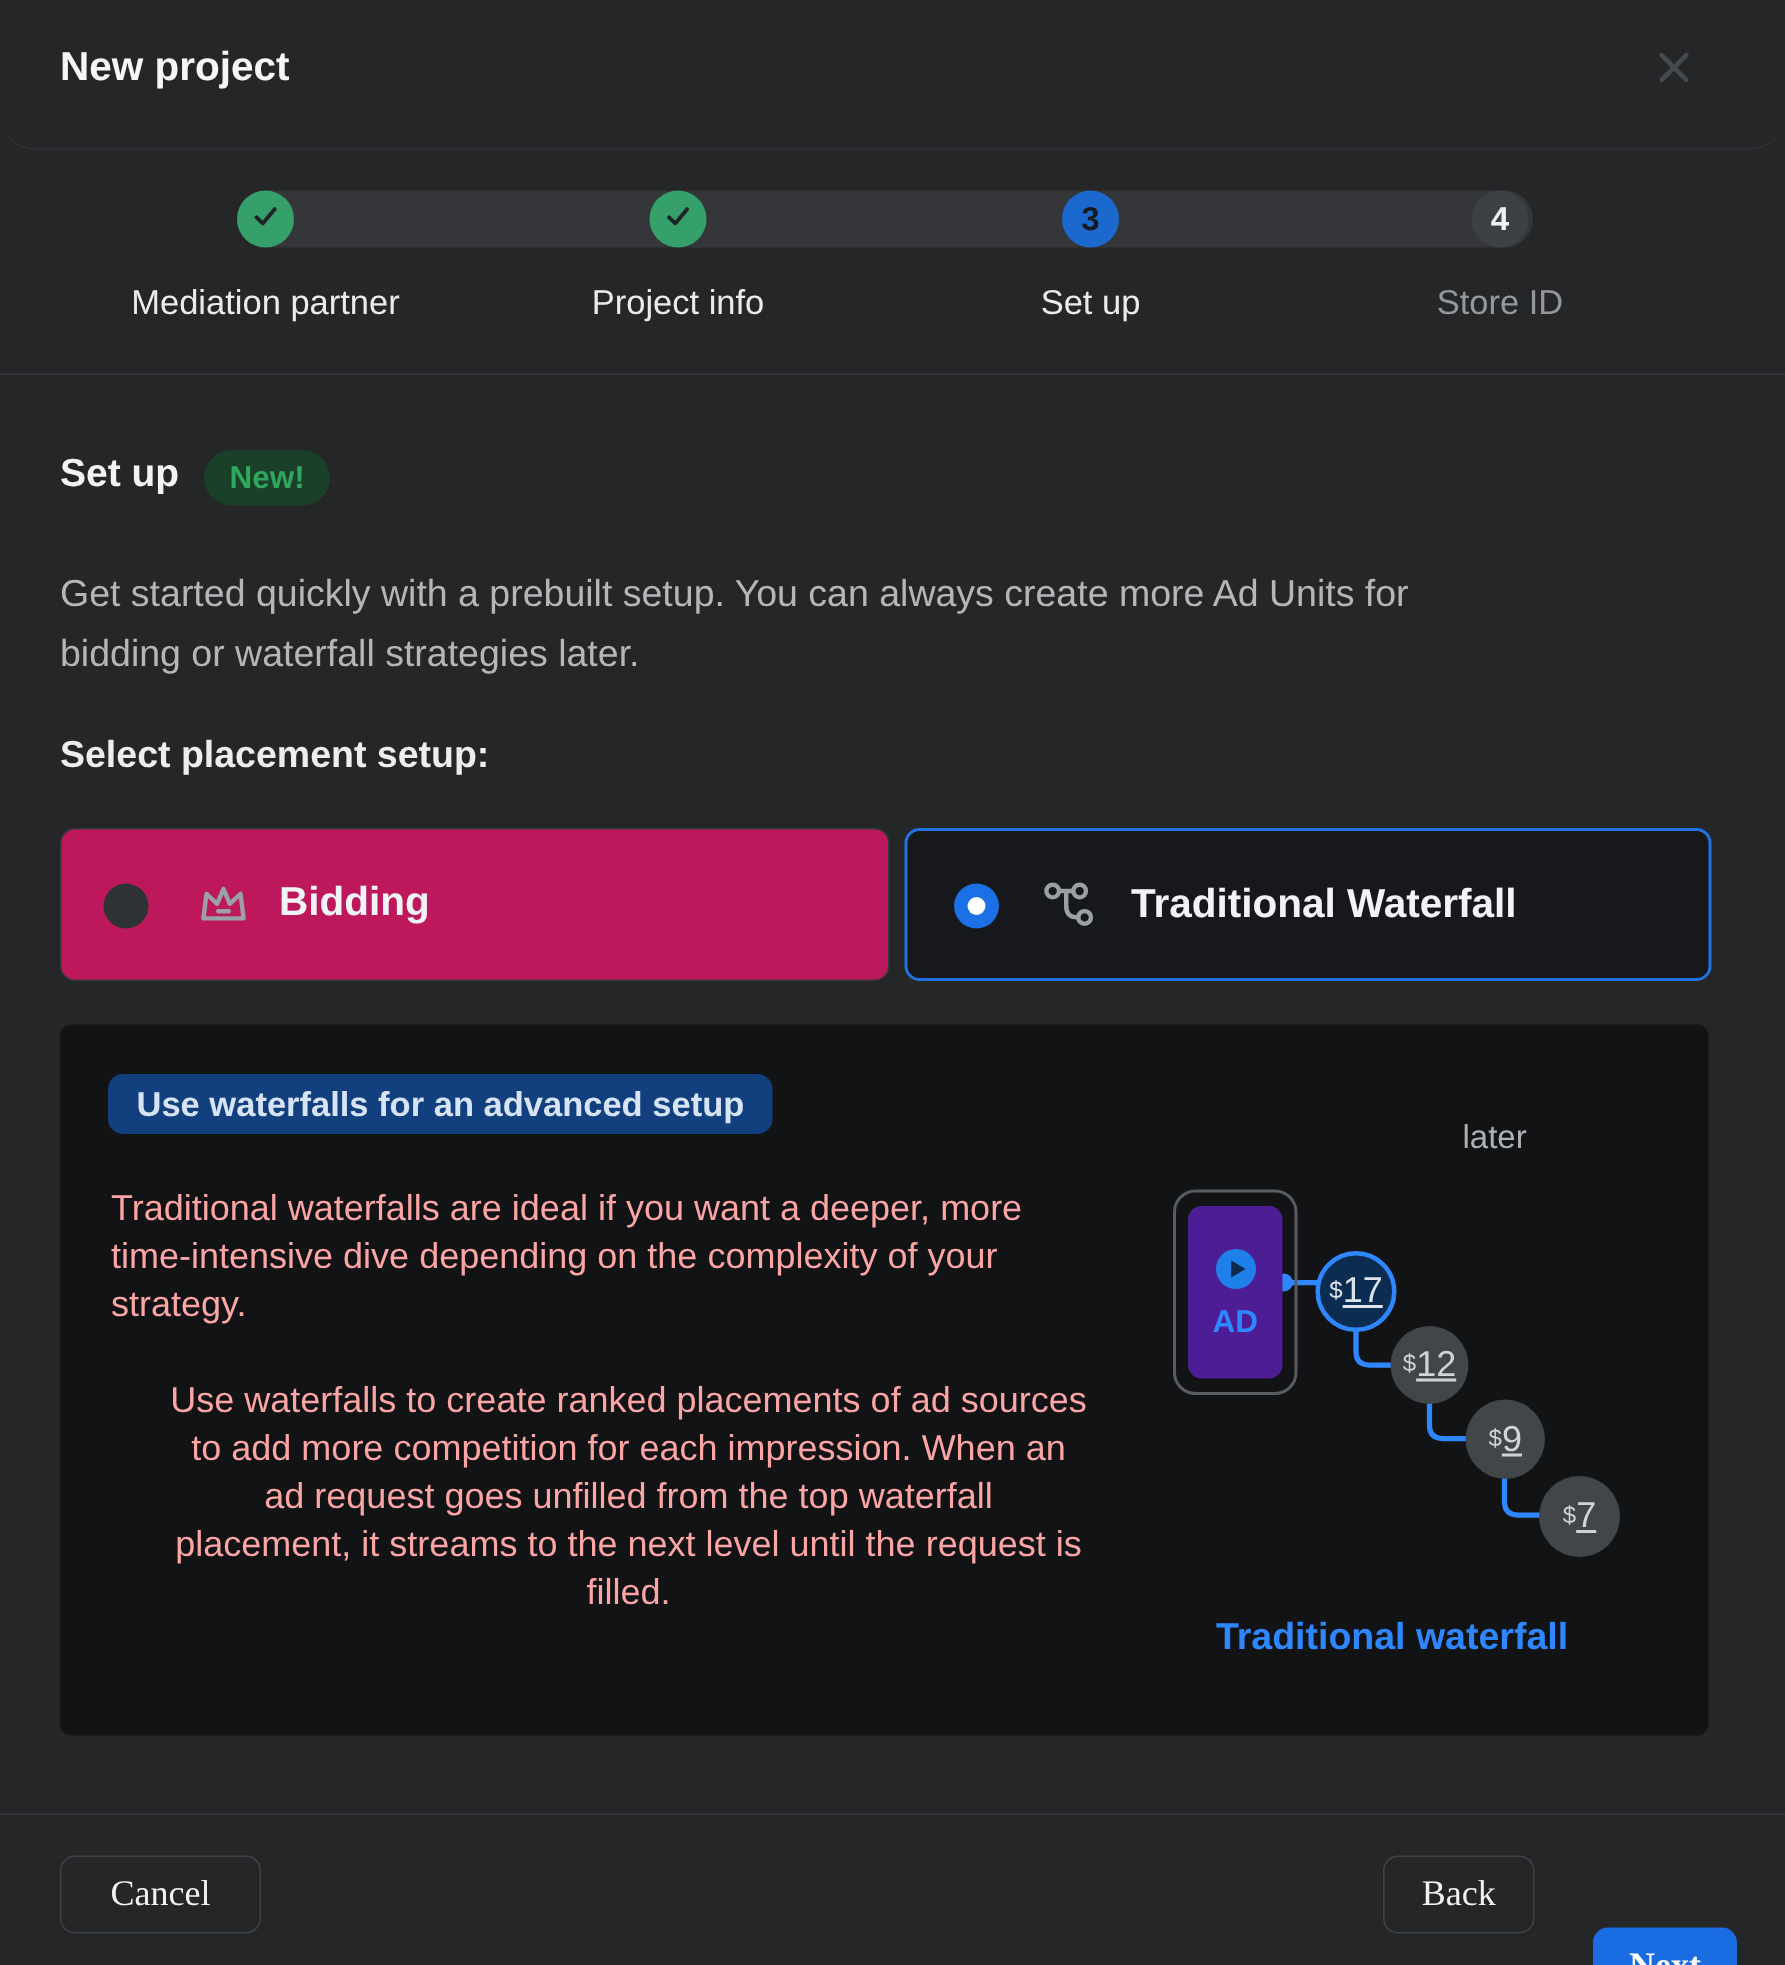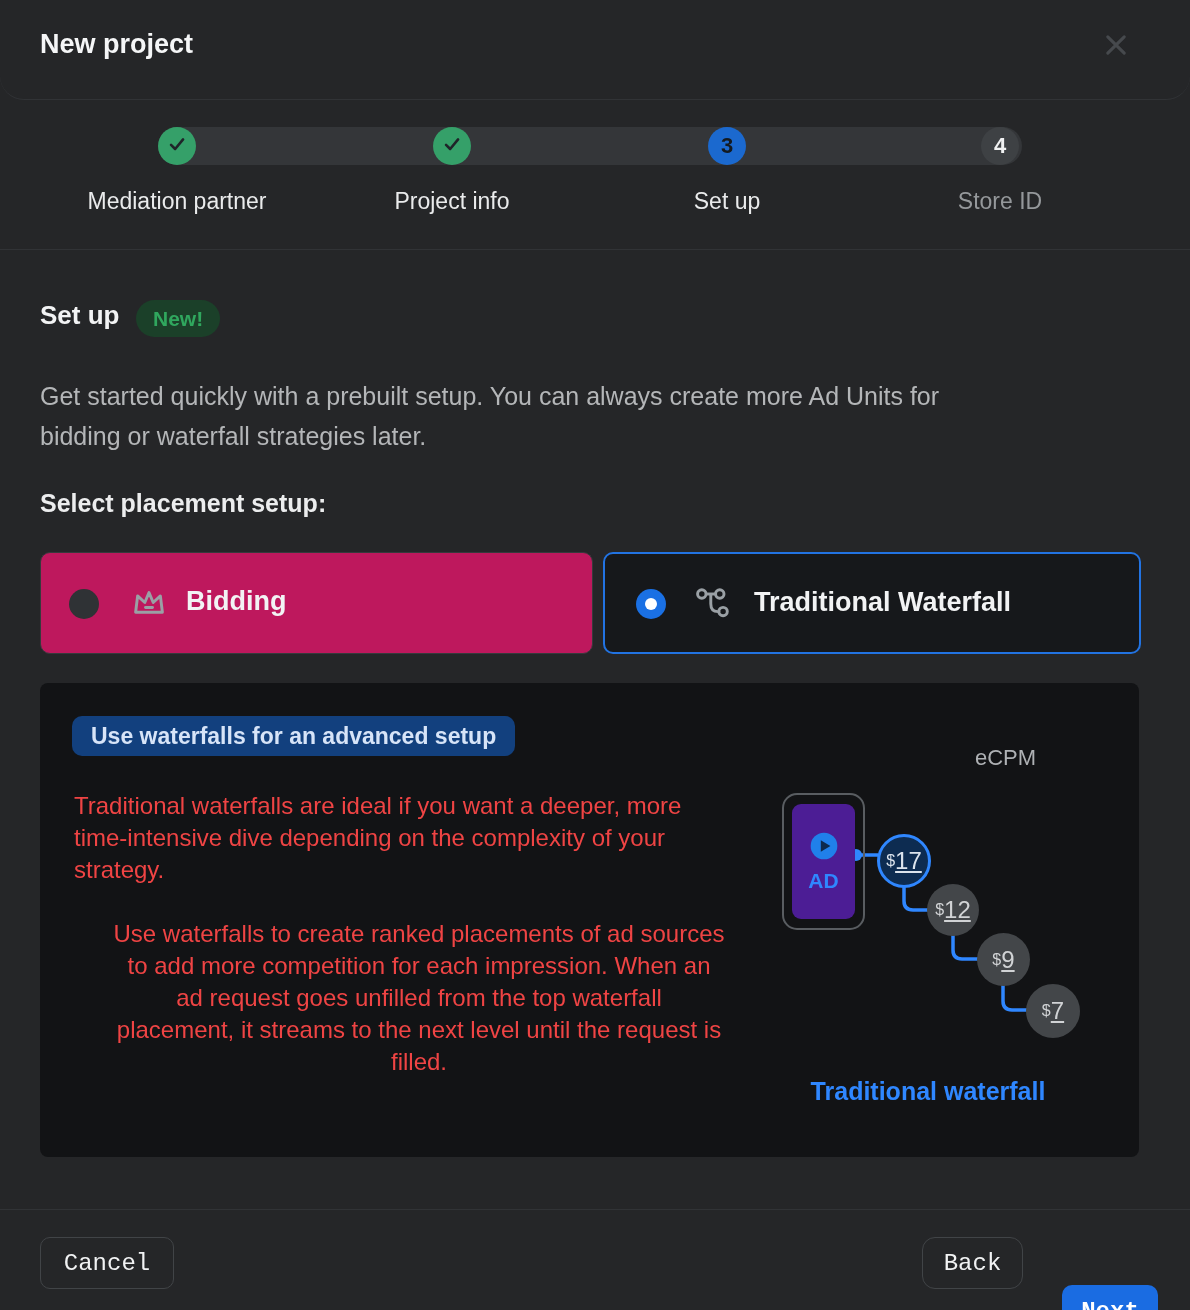--- a/index.html
+++ b/index.html
@@ -36,42 +36,42 @@
   .radio.on .dot{width:12px;height:12px;border-radius:50%;background:#ffffff;}
   .card-icon{position:absolute;top:29px;width:44px;height:44px;}
   .card.bidding .card-icon{left:86px;}
   .card.waterfall .card-icon{left:88px;}
   .card-label{position:absolute;top:33px;font-size:27px;font-weight:bold;color:#f2f3f4;white-space:nowrap;}
   .card.bidding .card-label{left:145px;}
   .card.waterfall .card-label{left:149px;}
   
   .panel{position:absolute;left:40px;top:683px;width:1099px;height:474px;border-radius:8px;background:#121315;}
   .pill{position:absolute;left:32px;top:33px;height:40px;line-height:40px;padding:0 19px;border-radius:10px;background:#12407e;color:#d7e4f8;font-size:23px;font-weight:bold;white-space:nowrap;}
-  .para{position:absolute;left:34px;width:690px;font-size:24px;line-height:32px;color:#ef4444;white-space:pre-line;}
+  .para{position:absolute;left:34px;width:690px;font-size:24px;line-height:32px;color:#fca5a5;white-space:pre-line;}
   .para.p1{top:107px;}
   .para.p2{top:235px;text-align:center;}
   .ecpm{position:absolute;left:935px;top:62px;font-size:22px;color:#aeb1b4;}
   .phone{position:absolute;left:742px;top:110px;width:83px;height:137px;border:2px solid #595d61;border-radius:15px;box-sizing:border-box;display:flex;align-items:center;justify-content:center;}
   .screen{width:63px;height:115px;border-radius:9px;background:#4c1d95;display:flex;flex-direction:column;align-items:center;justify-content:center;}
   .ad-label{margin-top:3px;font-size:21px;font-weight:bold;color:#2f87ff;}
   .diagram-svg{position:absolute;left:0;top:0;pointer-events:none;}
   .node{position:absolute;border-radius:50%;box-sizing:border-box;display:flex;align-items:center;justify-content:center;white-space:nowrap;}
   .node .cur{font-size:16px;}
   .node .val{font-size:24px;text-decoration:underline;}
   .node.top{left:837px;top:151px;width:54px;height:54px;background:#0d2c51;border:3px solid #2f87ff;color:#dbe3ec;}
   .node.g1{left:887px;top:201px;width:52px;height:52px;background:#434649;color:#d1d3d5;}
   .node.g2{left:937px;top:250px;width:53px;height:53px;background:#434649;color:#d1d3d5;}
   .node.g3{left:986px;top:301px;width:54px;height:54px;background:#434649;color:#d1d3d5;}
   .caption{position:absolute;left:728px;top:394px;width:320px;text-align:center;font-size:25px;font-weight:bold;color:#2f87ff;white-space:nowrap;}
   
   .footer-divider{position:absolute;left:0;top:1209px;width:100%;height:1px;background:#313336;}
-  .btn{position:absolute;top:1237px;height:52px;border-radius:10px;font-family:Liberation Mono, monospace;font-size:24px;cursor:pointer;box-sizing:border-box;}
+  .btn{position:absolute;top:1237px;height:52px;border-radius:10px;font-family:Liberation Serif, serif;font-size:24px;cursor:pointer;box-sizing:border-box;}
   .btn.ghost{background:transparent;border:1px solid #414447;color:#f1f2f3;}
   .btn.cancel{left:40px;width:134px;}
-  .btn.back{left:922px;width:101px;border-radius:13px;}
+  .btn.back{left:922px;width:101px;}
   .btn.next{left:1062px;width:96px;background:#1a6ce2;border:none;color:#ffffff;font-weight:bold;margin-top:48px;}
 </style>
 </head>
 <body>
 
 <div class="modal">
 
   <div class="header">
     <div class="title">New project</div>
     <button class="close-btn">
@@ -150,21 +150,21 @@
     <div class="pill">Use waterfalls for an advanced setup</div>
     <div class="para p1">Traditional waterfalls are ideal if you want a deeper, more
 time-intensive dive depending on the complexity of your
 strategy.</div>
     <div class="para p2">Use waterfalls to create ranked placements of ad sources
 to add more competition for each impression. When an
 ad request goes unfilled from the top waterfall
 placement, it streams to the next level until the request is
 filled.</div>
 
-    <div class="ecpm">eCPM</div>
+    <div class="ecpm">later</div>
 
     <svg class="diagram-svg" width="1099" height="474" viewBox="0 0 1099 474">
       <circle cx="816" cy="172" r="6" fill="#2f87ff"></circle>
       <path d="M816 172 L838 172" stroke="#2f87ff" stroke-width="3.5" fill="none"></path>
       <path d="M864 205 L864 218 Q864 227 873 227 L888 227" stroke="#2f87ff" stroke-width="3.5" fill="none" stroke-linecap="round"></path>
       <path d="M913 253 L913 267 Q913 276 922 276 L938 276" stroke="#2f87ff" stroke-width="3.5" fill="none" stroke-linecap="round"></path>
       <path d="M963 303 L963 318 Q963 327 972 327 L987 327" stroke="#2f87ff" stroke-width="3.5" fill="none" stroke-linecap="round"></path>
     </svg>
 
     <div class="phone">

